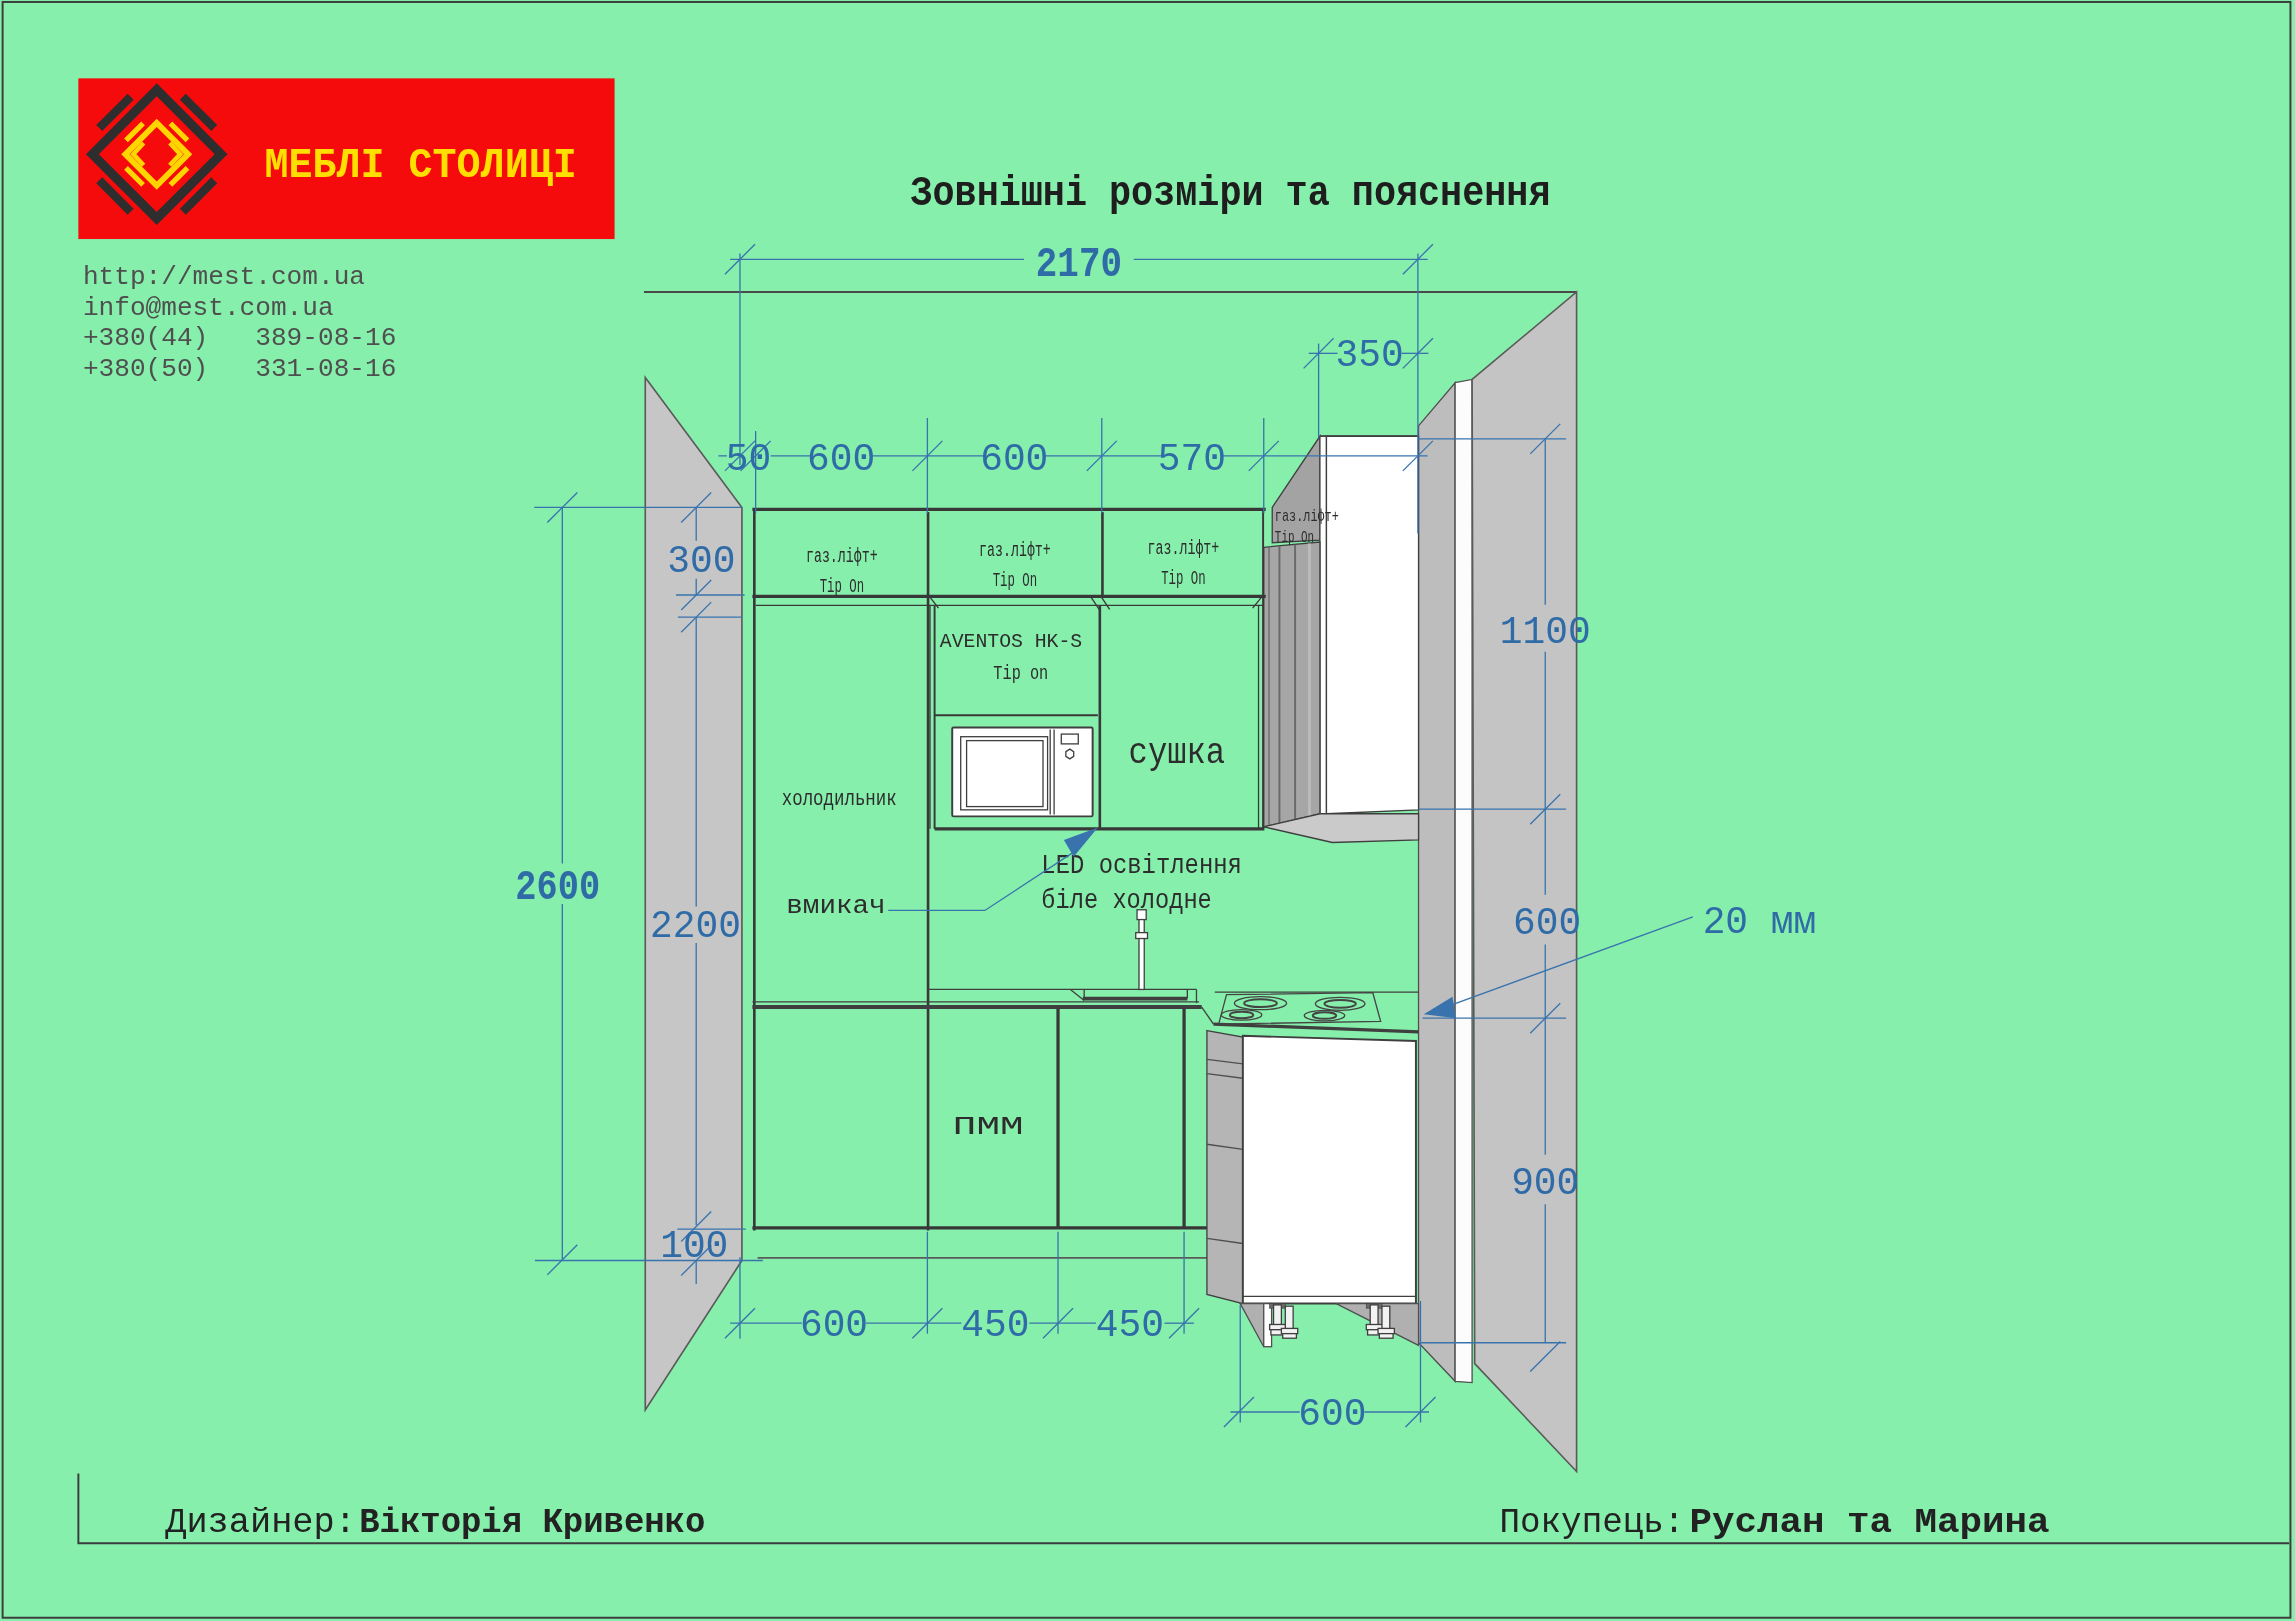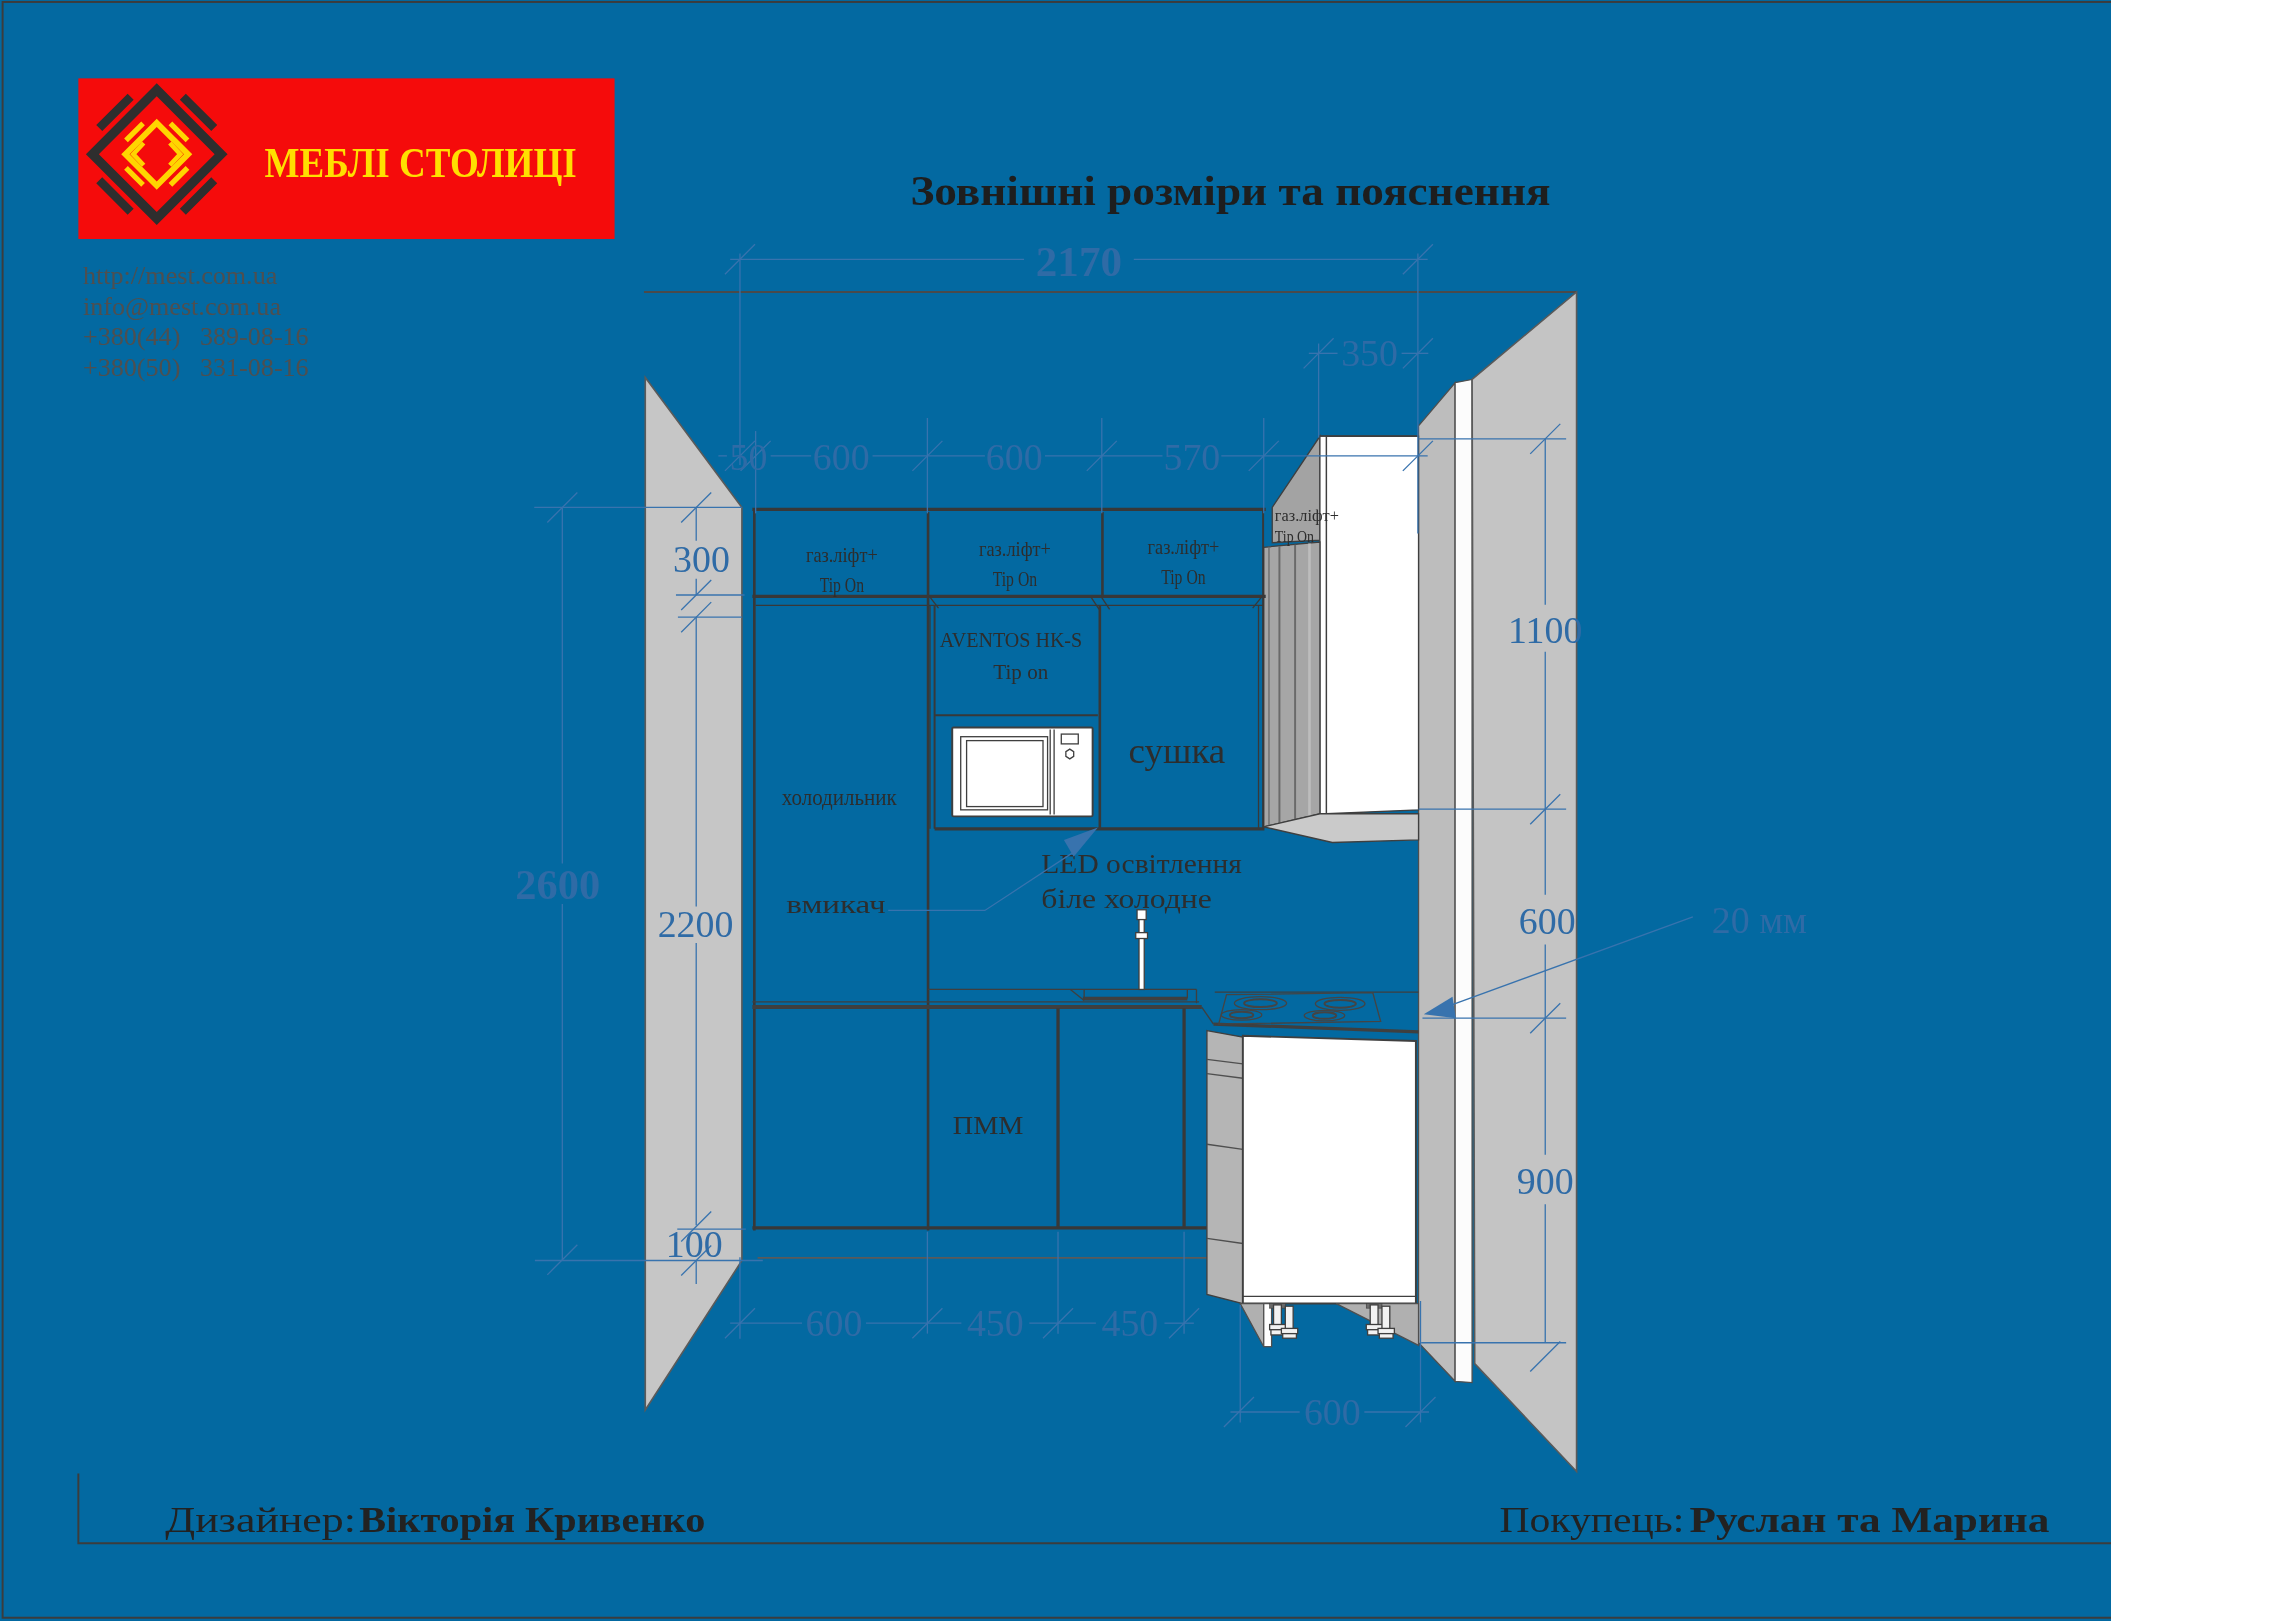--- a/index.html
+++ b/index.html
@@ -1,16 +1,16 @@
 <!DOCTYPE html>
 <html style="font-size:10.5px"><head>
 <meta charset="utf-8">
 <style>
 html,body{margin:0;padding:0;background:#fff;}
-#page{position:relative;width:2111px;height:1621px;background:#0369a1;font-family:Liberation Serif, serif;overflow:hidden;}
+#page{position:relative;width:2295px;height:1621px;background:#86efac;font-family:Liberation Mono, monospace;overflow:hidden;}
 </style>
 </head>
 <body>
 <div id="page">
 <svg width="2295" height="1621" viewBox="0 0 3514 2482" xmlns="http://www.w3.org/2000/svg">
 
 <rect x="4" y="3" width="3503" height="2474" fill="none" stroke="#3c3c3c" stroke-width="3"></rect>
 
 <g id="banner">
 <rect x="120" y="120" width="821" height="246" fill="#f50b0b"></rect>

